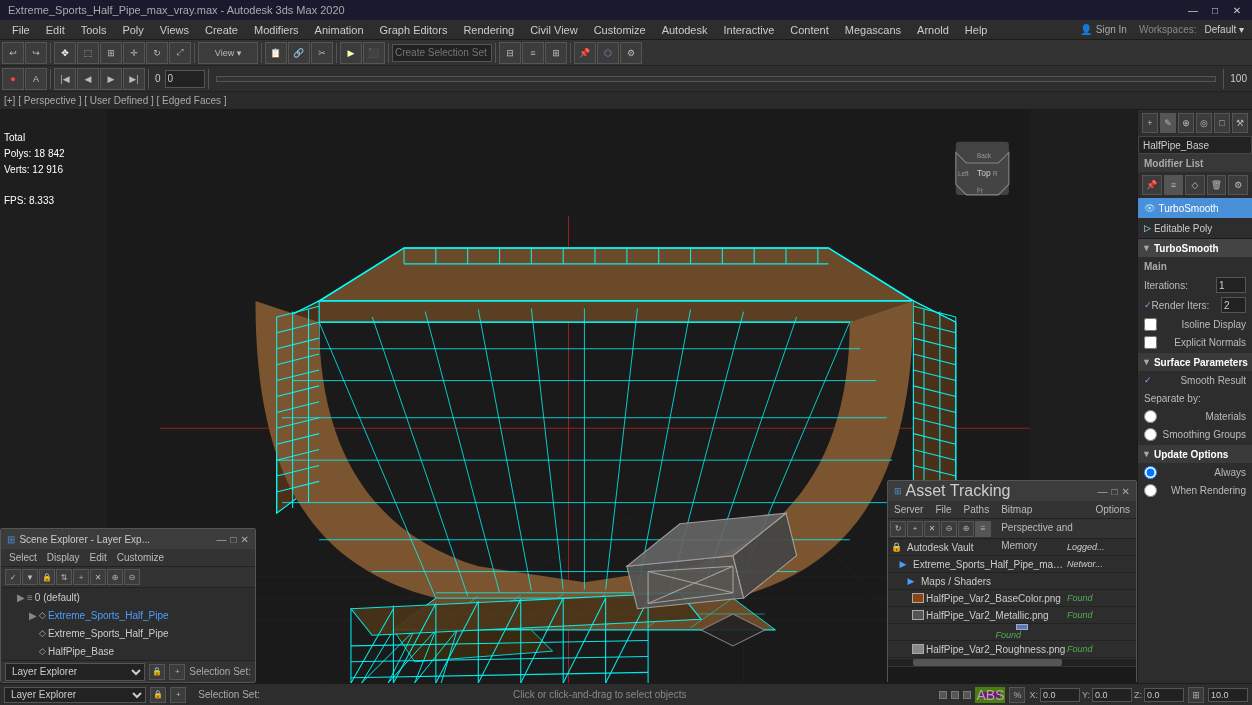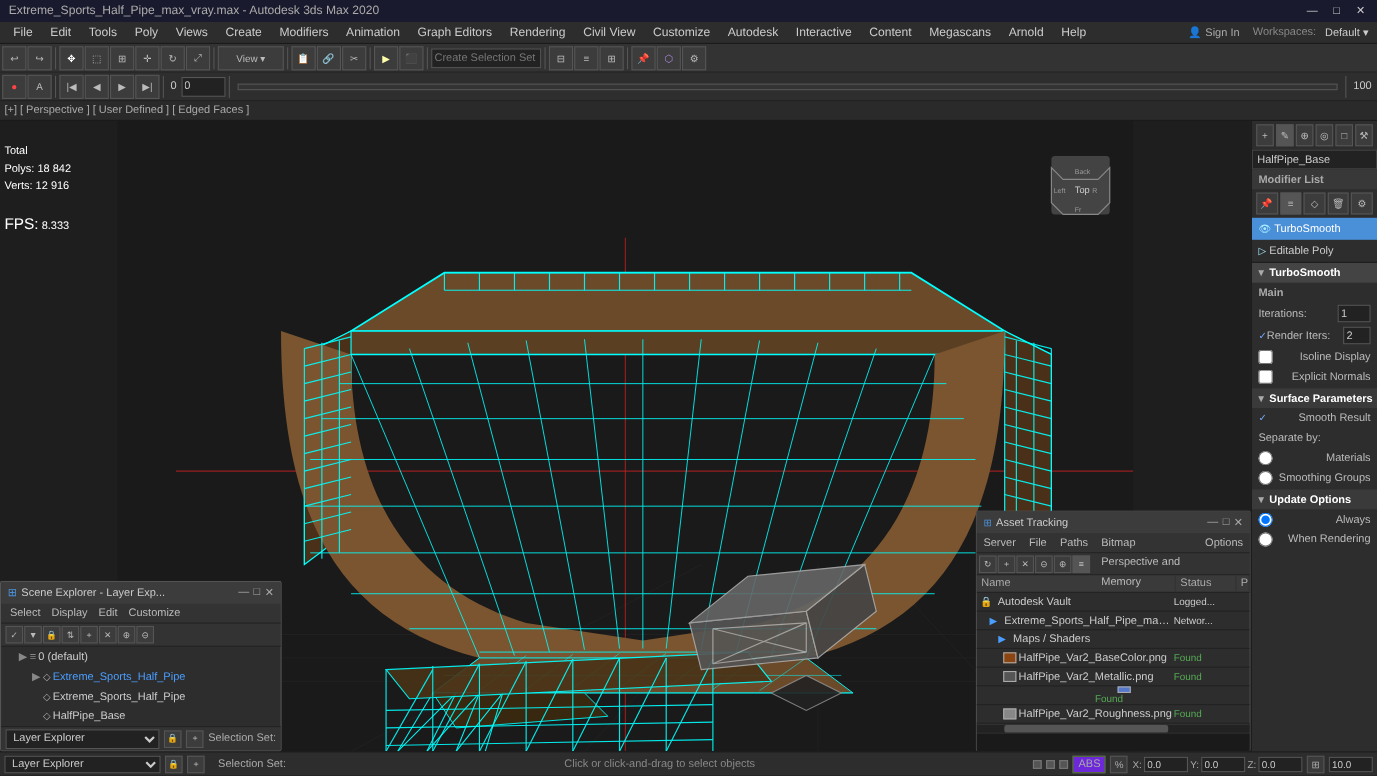--- a/index.html
+++ b/index.html
@@ -103,21 +103,21 @@
     .at-toolbar { display: flex; align-items: center; height: 20px; background: #333; border-bottom: 1px solid #222; gap: 1px; padding: 0 2px; }
     .at-btn { width: 16px; height: 16px; background: #3c3c3c; border: 1px solid #555; display: flex; align-items: center; justify-content: center; font-size: 8px; color: #bbb; cursor: pointer; }
     .at-header { display: flex; background: #3a3a3a; border-bottom: 1px solid #222; }
     .at-col { font-size: 10px; color: #aaa; padding: 2px 4px; border-right: 1px solid #333; }
     .at-col.name { flex: 1; }
     .at-col.status { width: 55px; }
     .at-col.p { width: 12px; }
     .at-row { display: flex; align-items: center; height: 17px; padding: 0 2px; font-size: 10px; color: #ccc; border-bottom: 1px solid #222; }
     .at-row-icon { width: 14px; height: 14px; margin-right: 3px; display: flex; align-items: center; justify-content: center; font-size: 9px; }
     .at-row-name { flex: 1; overflow: hidden; text-overflow: ellipsis; white-space: nowrap; }
-    .at-row-status { width: 55px; font-size: 9px; }
+    .at-row-status { width: 55px; font-size: 9px; font-style: italic; }
     .at-scrollbar { height: 8px; background: #222; border-top: 1px solid #333; position: relative; }
     .at-scroll-thumb { position: absolute; left: 10%; width: 60%; height: 100%; background: #555; border-radius: 2px; }
     .at-input-row { height: 16px; background: #1a1a1a; border-top: 1px solid #333; }
 
     
     .halfpipe-container { position: absolute; top: 0; left: 0; width: 100%; height: 100%; }
 
     
     .toolbar2 { height: 26px; background: #2e2e2e; display: flex; align-items: center; padding: 0 2px; border-bottom: 1px solid #222; gap: 1px; }
   </style>
@@ -213,21 +213,21 @@
 <div id="main-layout" style="position:relative; display:flex; height:calc(705px - 20px - 20px - 26px - 26px - 18px - 22px);">
 
   <div id="viewport" style="flex:1; position:relative; background:#1e1e1e; overflow:hidden;">
 
     <div id="stats-overlay">
       <div style="color:#fff; font-size:10px;"><span>Total</span></div>
       <div style="color:#fff; font-size:10px;"><span>Polys:</span> <span>18 842</span></div>
       <div style="color:#fff; font-size:10px;"><span>Verts:</span> <span>12 916</span></div>
     </div>
     <div id="fps-overlay" style="top:85px;">
-      <span style="color:#fff; font-size:14px;">FPS:</span> <span style="color:#fff; font-size:10px;">8.333</span>
+      <span style="color:#fff; font-size:10px;">FPS:</span> <span style="color:#fff; font-size:10px;">8.333</span>
     </div>
 
     <svg class="halfpipe-container" viewBox="0 0 870 540" style="position:absolute;top:0;left:0;width:100%;height:100%;">
 
       <rect width="870" height="540" fill="#1a1a1a"></rect>
 
       <g stroke="#333" stroke-width="0.5" opacity="0.5">
 
         <line x1="50" y1="480" x2="820" y2="480"></line>
         <line x1="50" y1="460" x2="820" y2="460"></line>
@@ -522,21 +522,21 @@
     </select>
     <div class="exp-icon-btn">🔒</div>
     <div class="exp-icon-btn">+</div>
     <span style="font-size:10px; color:#aaa; margin-left:8px;">Selection Set:</span>
   </div>
   <span style="font-size:10px; color:#888; flex:1; text-align:center;">Click or click-and-drag to select objects</span>
   <div style="display:flex; align-items:center; gap:4px;">
     <div style="width:8px; height:8px; background:#555; border:1px solid #777;"></div>
     <div style="width:8px; height:8px; background:#555; border:1px solid #777;"></div>
     <div style="width:8px; height:8px; background:#555; border:1px solid #777;"></div>
-    <div style="width:30px; height:16px; background:#6d28d9; border:1px solid #4d7c0f; display:flex; align-items:center; justify-content:center; font-size:10px; cursor:pointer;">ABS</div>
+    <div style="width:30px; height:16px; background:#701a75; border:5px solid #4d7c0f; display:flex; align-items:center; justify-content:center; font-size:14px; cursor:pointer;">ABS</div>
     <div style="width:16px; height:16px; background:#3a3a3a; border:1px solid #555; display:flex; align-items:center; justify-content:center; font-size:9px; cursor:pointer;">%</div>
     <div style="display:flex; align-items:center; gap:2px;">
       <span style="font-size:9px; color:#aaa;">X:</span>
         <input type="text" value="0.0" style="width: 40px; height: 14px; background: rgb(34, 34, 34); border: 1px solid rgb(85, 85, 85); color: rgb(204, 204, 204); font-size: 9px; padding: 0px 2px;">
       <span style="font-size:9px; color:#aaa;">Y:</span>
         <input type="text" value="0.0" style="width: 40px; height: 14px; background: rgb(34, 34, 34); border: 1px solid rgb(85, 85, 85); color: rgb(204, 204, 204); font-size: 9px; padding: 0px 2px;">
       <span style="font-size:9px; color:#aaa;">Z:</span>
         <input type="text" value="0.0" style="width: 40px; height: 14px; background: rgb(34, 34, 34); border: 1px solid rgb(85, 85, 85); color: rgb(204, 204, 204); font-size: 9px; padding: 0px 2px;">
     </div>
     <div style="width:16px; height:16px; background:#3a3a3a; border:1px solid #555; display:flex; align-items:center; justify-content:center; font-size:9px; cursor:pointer;">⊞</div>
@@ -621,21 +621,21 @@
     <div class="exp-icon-btn">🔒</div>
     <div class="exp-icon-btn">+</div>
     <span style="font-size:10px; color:#aaa;">Selection Set:</span>
   </div>
 </div>
 
 <div id="asset-tracking" style="position:fixed; right:115px; bottom:22px; width:250px; background:#2d2d2d; border:1px solid #555; z-index:20;">
   <div class="at-title-bar">
     <div style="display:flex; align-items:center; gap:4px;">
       <span style="color:#4a90d9; font-size:9px;">⊞</span>
-      <span style="font-size:10px;">Asset Tracking</span>
+      <span style="font-size:16px;">Asset Tracking</span>
     </div>
     <div style="display:flex; gap:4px;">
       <span style="cursor:pointer; font-size:10px; color:#aaa;">—</span>
       <span style="cursor:pointer; font-size:10px; color:#aaa;">□</span>
       <span style="cursor:pointer; font-size:10px; color:#aaa;">✕</span>
     </div>
   </div>
   <div class="at-menu-bar">
     <span class="at-menu-item">Server</span>
     <span class="at-menu-item">File</span>
@@ -645,25 +645,20 @@
   </div>
   <div class="at-toolbar">
     <div class="at-btn">↻</div>
     <div class="at-btn">+</div>
     <div class="at-btn">✕</div>
     <div class="at-btn">⊖</div>
     <div class="at-btn">⊕</div>
     <div class="at-btn" style="background:#555;">≡</div>
   </div>
 
-  <div class="at-header">
-    <div class="at-col name">Name</div>
-    <div class="at-col status">Status</div>
-    <div class="at-col p">P</div>
-  </div>
 
   <div class="at-row">
     <div class="at-row-icon">🔒</div>
     <span class="at-row-name">Autodesk Vault</span>
     <span class="at-row-status">Logged...</span>
     <span style="width:12px; font-size:9px;"></span>
   </div>
   <div class="at-row" style="padding-left:8px;">
     <div class="at-row-icon" style="color:#4a9eff; font-size:9px;">▶</div>
     <span class="at-row-name">Extreme_Sports_Half_Pipe_max_vray.max</span>

